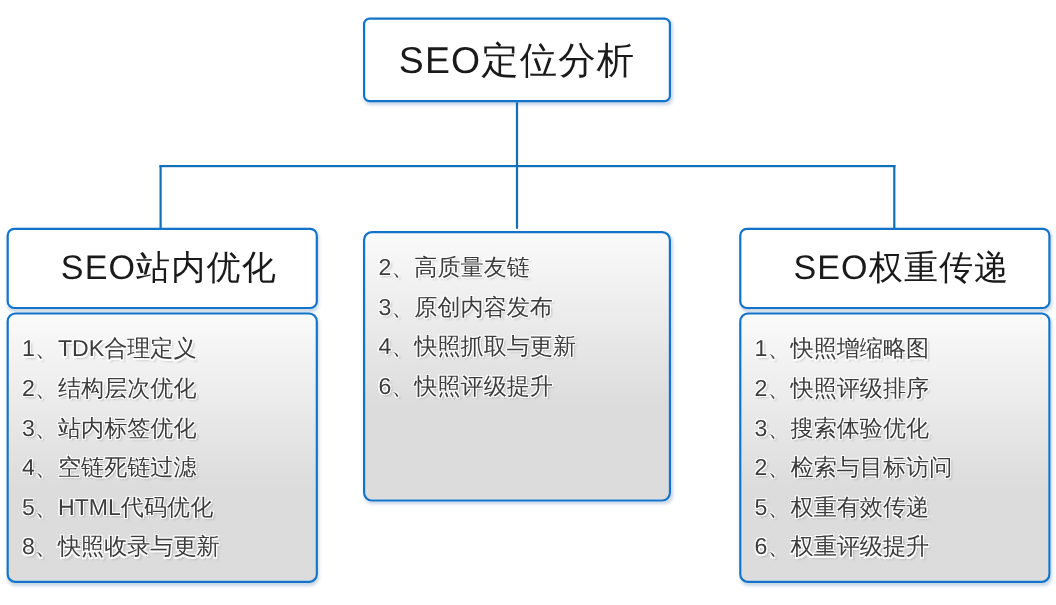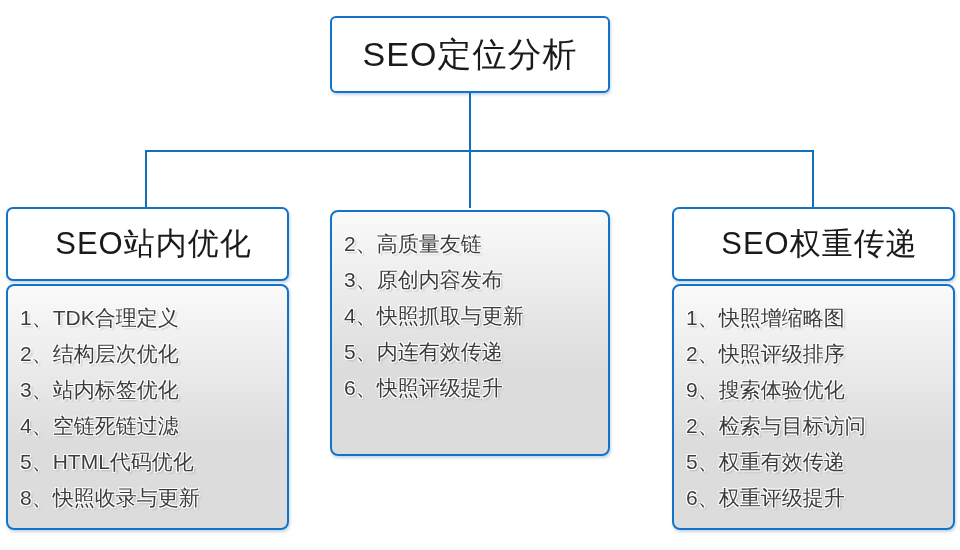--- a/index.html
+++ b/index.html
@@ -102,30 +102,29 @@
       <div class="list-item">5、HTML代码优化</div>
       <div class="list-item">8、快照收录与更新</div>
     </div>
   </div>
 
   <div class="branch b2">
     <div class="list-box">
       <div class="list-item">2、高质量友链</div>
       <div class="list-item">3、原创内容发布</div>
       <div class="list-item">4、快照抓取与更新</div>
-      <div class="list-item">5、内连有效传递</div>
       <div class="list-item">6、快照评级提升</div>
     </div>
   </div>
 
   <div class="branch b3">
     <div class="title-box">SEO权重传递</div>
     <div class="list-box">
       <div class="list-item">1、快照增缩略图</div>
       <div class="list-item">2、快照评级排序</div>
-      <div class="list-item">9、搜索体验优化</div>
+      <div class="list-item">3、搜索体验优化</div>
       <div class="list-item">2、检索与目标访问</div>
       <div class="list-item">5、权重有效传递</div>
       <div class="list-item">6、权重评级提升</div>
     </div>
   </div>
 
 </div>
 
 </body></html>

